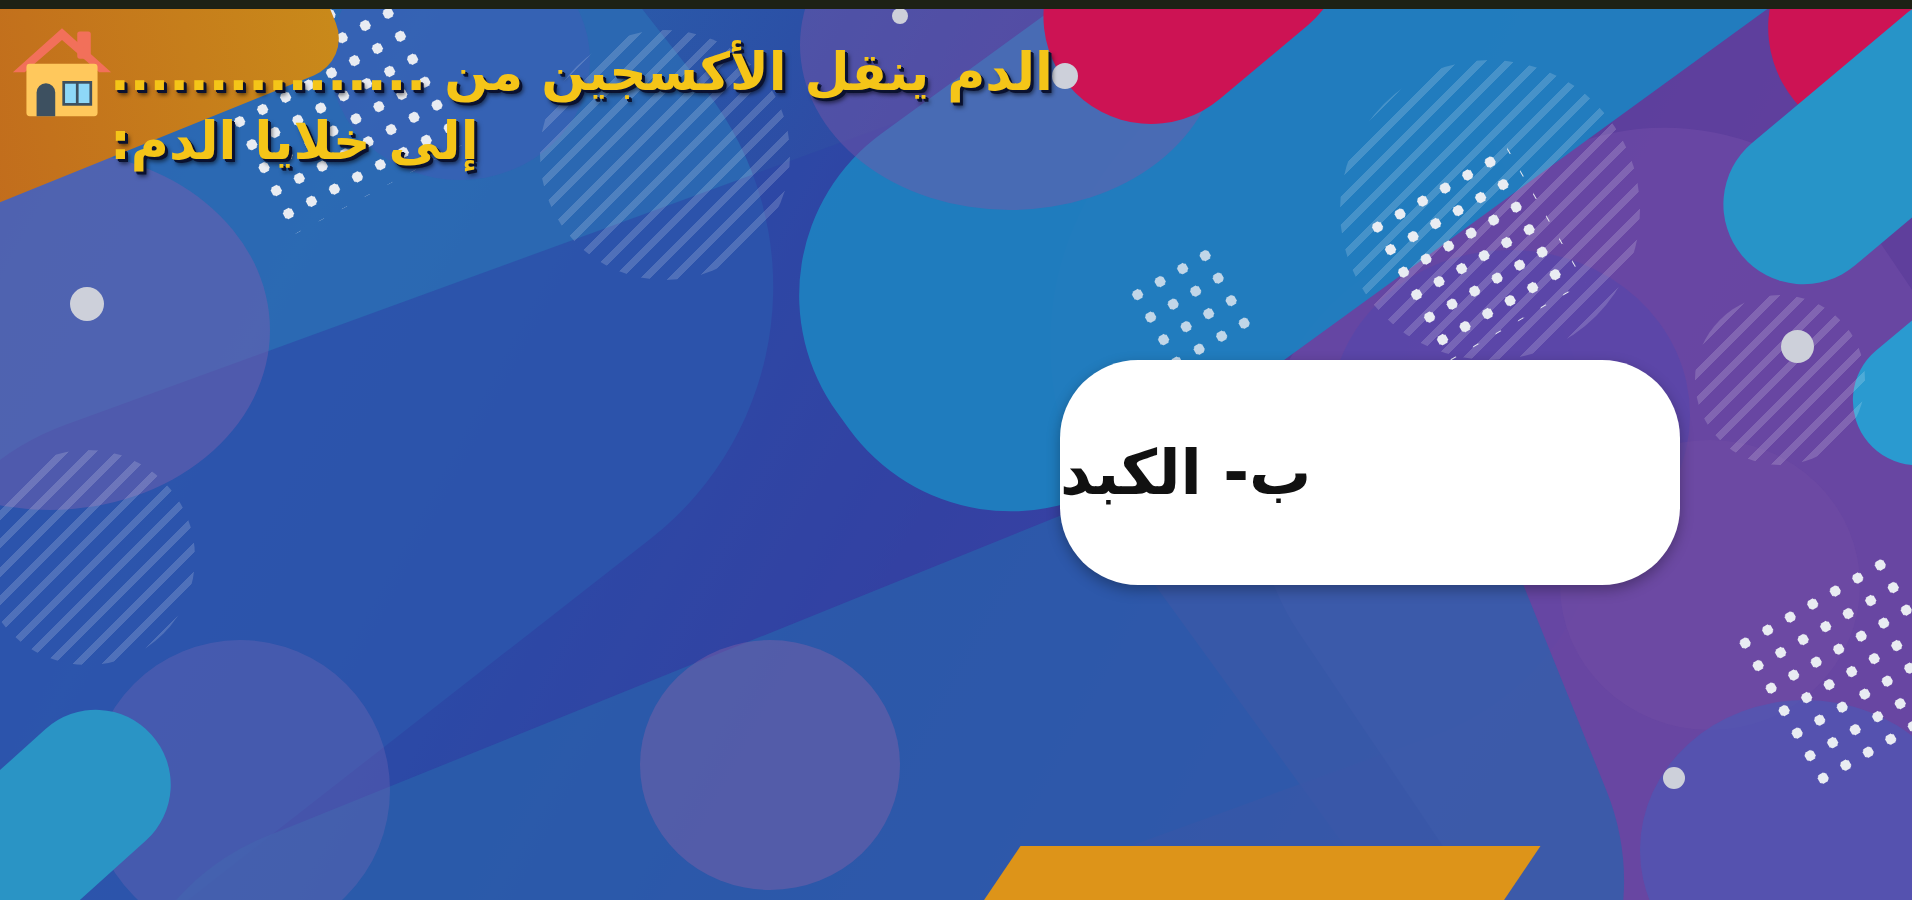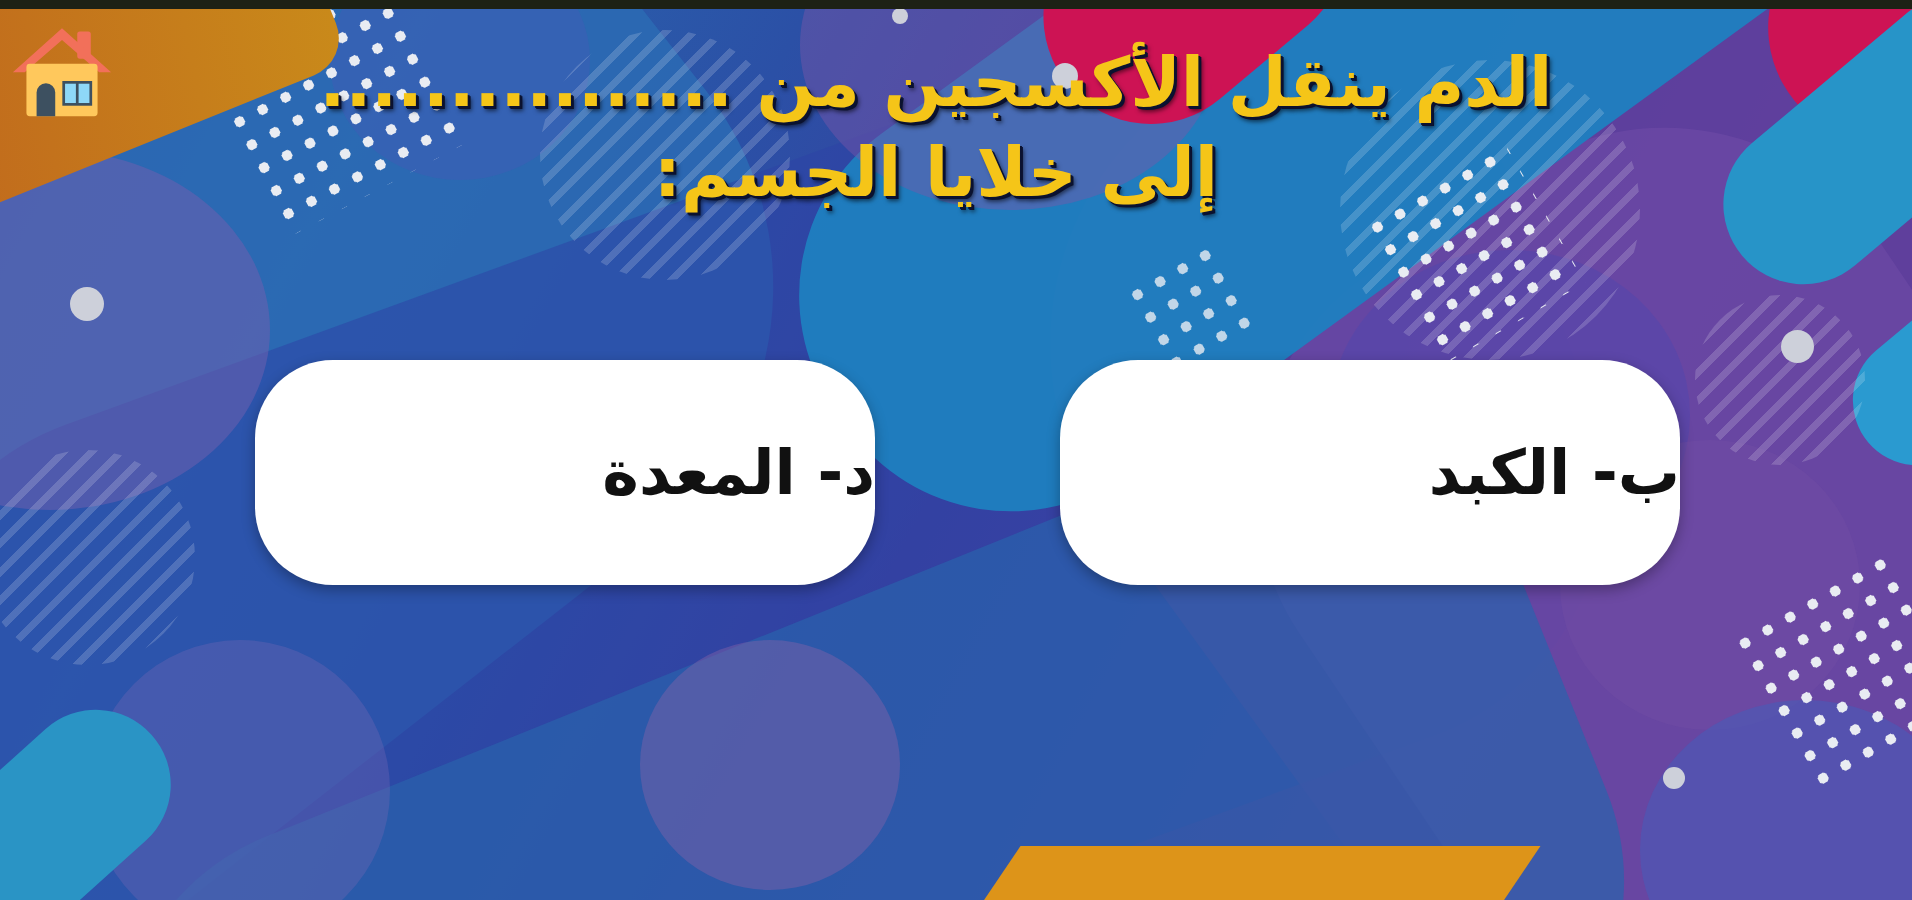--- a/index.html
+++ b/index.html
@@ -194,26 +194,26 @@
   }
   #home-btn svg { width: 100%; height: 100%; display: block; }
 
   
   #question {
     position: absolute;
     top: 38px;
     left: 110px;
     right: 150px;
     z-index: 30;
-    text-align: center;
+    text-align: left;
     direction: rtl;
     color: #F5C518;
     font-family: "DejaVu Sans", "Liberation Sans", sans-serif;
     font-weight: bold;
-    font-size: 68px;
+    font-size: 52px;
     line-height: 1.32;
     letter-spacing: 0px;
     text-shadow:
        2px 2px 0 #0b1230,
        3px 3px 0 #0b1230,
        4px 5px 4px rgba(0,0,0,.55);
   }
   #question .q-line { display: block; white-space: nowrap; }
 
   
@@ -229,21 +229,21 @@
     column-gap: 185px;
     row-gap: 70px;
     direction: rtl;
     z-index: 30;
   }
 
   .answer {
     border-radius: 78px;
     display: flex;
     align-items: center;
-    justify-content: flex-start;
+    justify-content: flex-end;
     cursor: pointer;
     box-shadow: 0 5px 14px rgba(0,0,0,.30);
     background: #ffffff;
     color: #111111;
     font-family: "DejaVu Sans", "Liberation Sans", sans-serif;
     font-weight: bold;
     font-size: 62px;
     direction: rtl;
     user-select: none;
   }
@@ -313,30 +313,27 @@
         <path d="M17 58 L17 44 a5.5 5.5 0 0 1 11 0 L28 58 Z" fill="#3D5060"></path>
 
         <rect x="33" y="38" width="16" height="13" fill="#8ED8F8" stroke="#3D5060" stroke-width="1.6"></rect>
         <line x1="41" y1="38" x2="41" y2="51" stroke="#3D5060" stroke-width="1.6"></line>
       </svg>
     </span>
   </div>
 
   <div id="question">
     <span class="q-line">الدم ينقل الأكسجين من ................</span>
-    <span class="q-line">إلى خلايا الجسم:</span>
+    <span class="q-line">إلى خلايا الدم:</span>
   </div>
 
   <div id="answers">
 
 
     <div class="answer">
       <span class="label">ب- الكبد</span>
     </div>
 
 
-    <div class="answer">
-      <span class="label">د- المعدة</span>
-    </div>
 
   </div>
 
 </div>
 
 </body></html>

